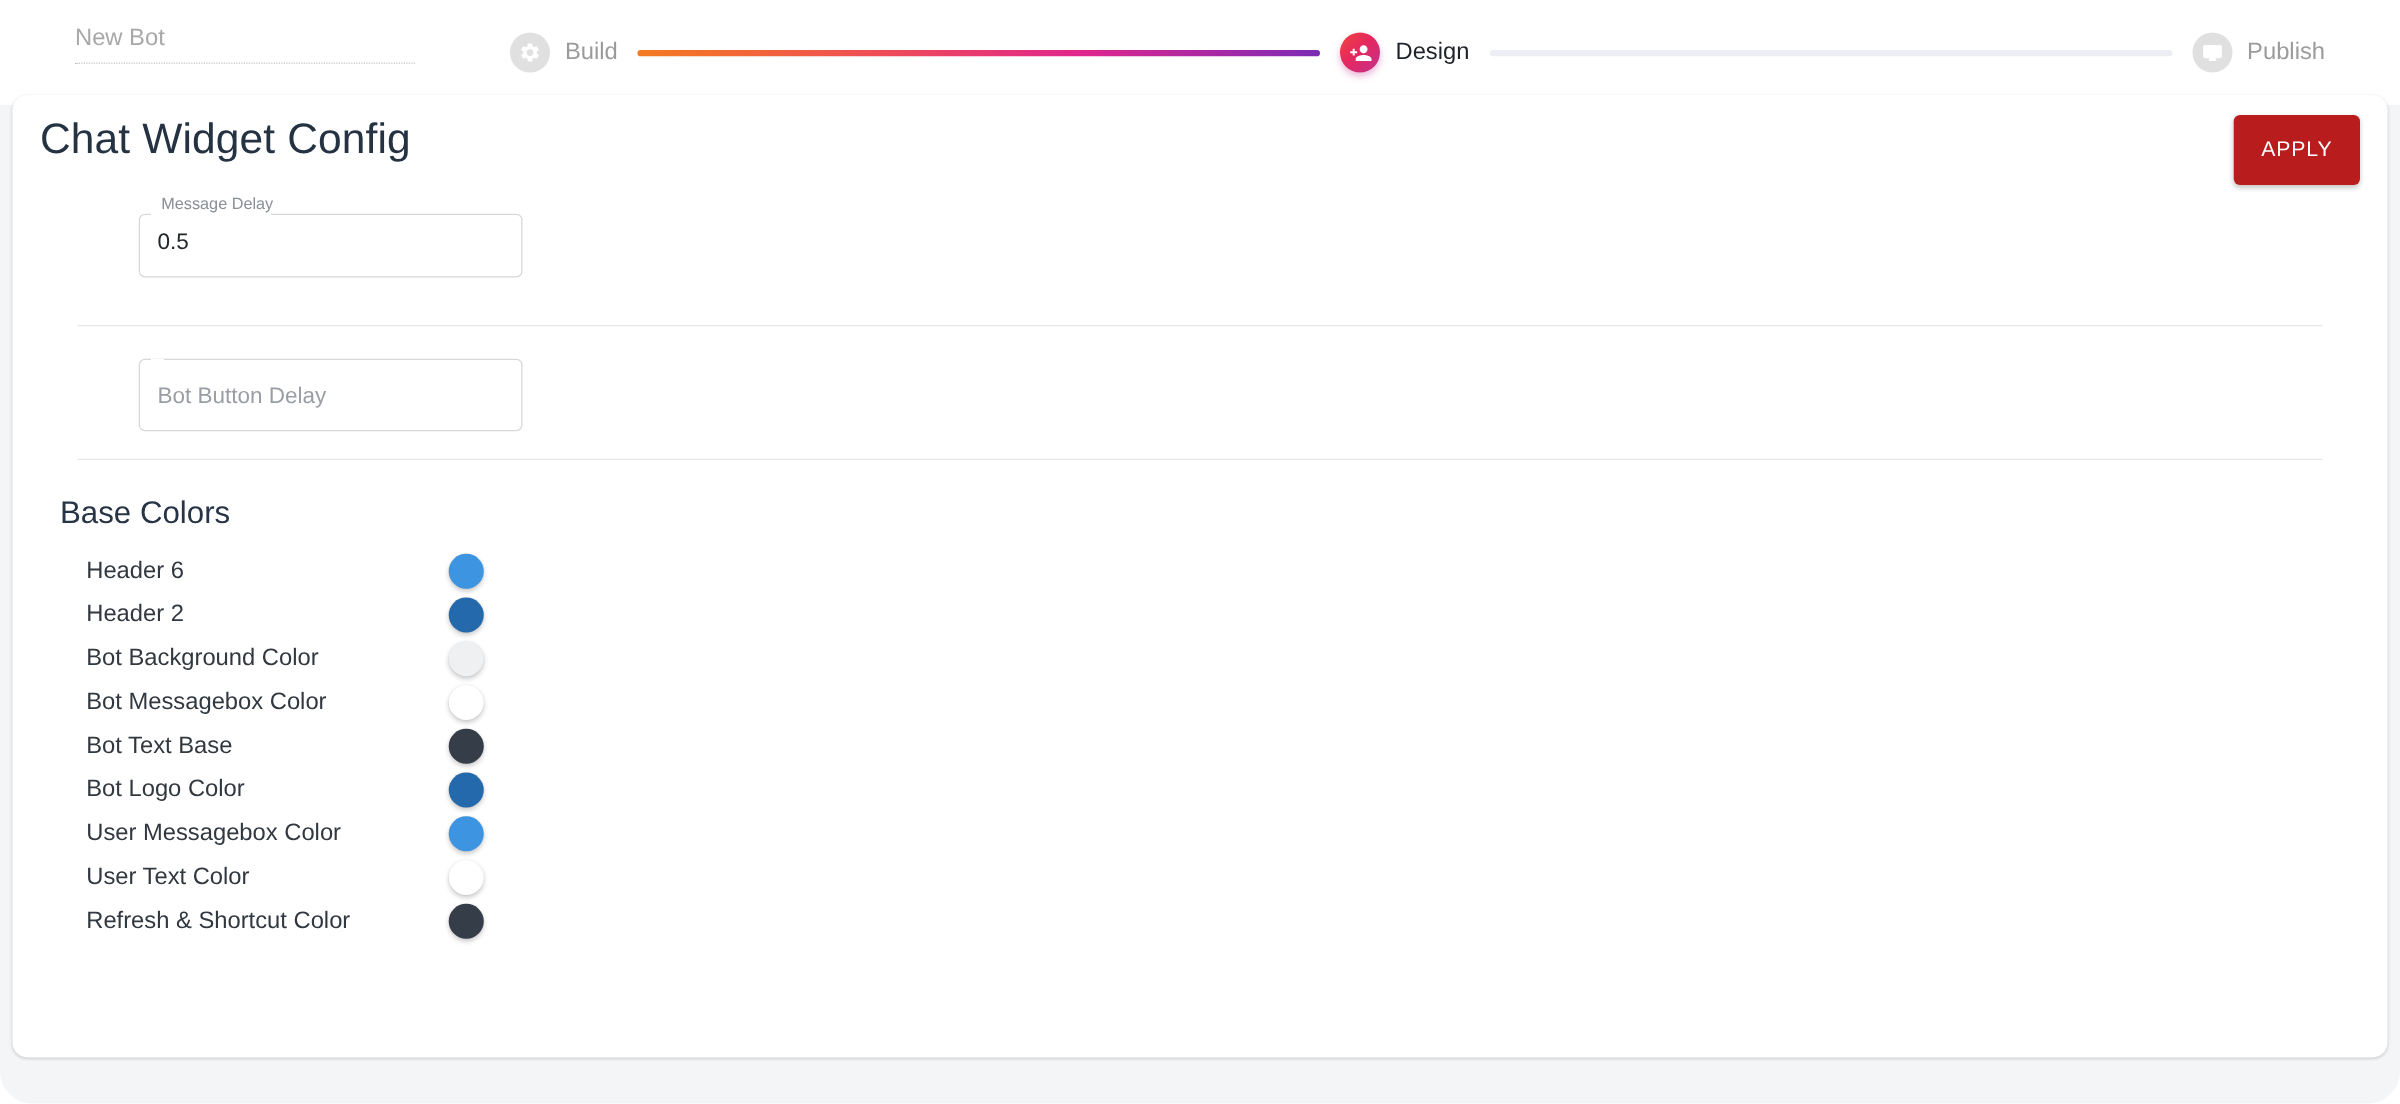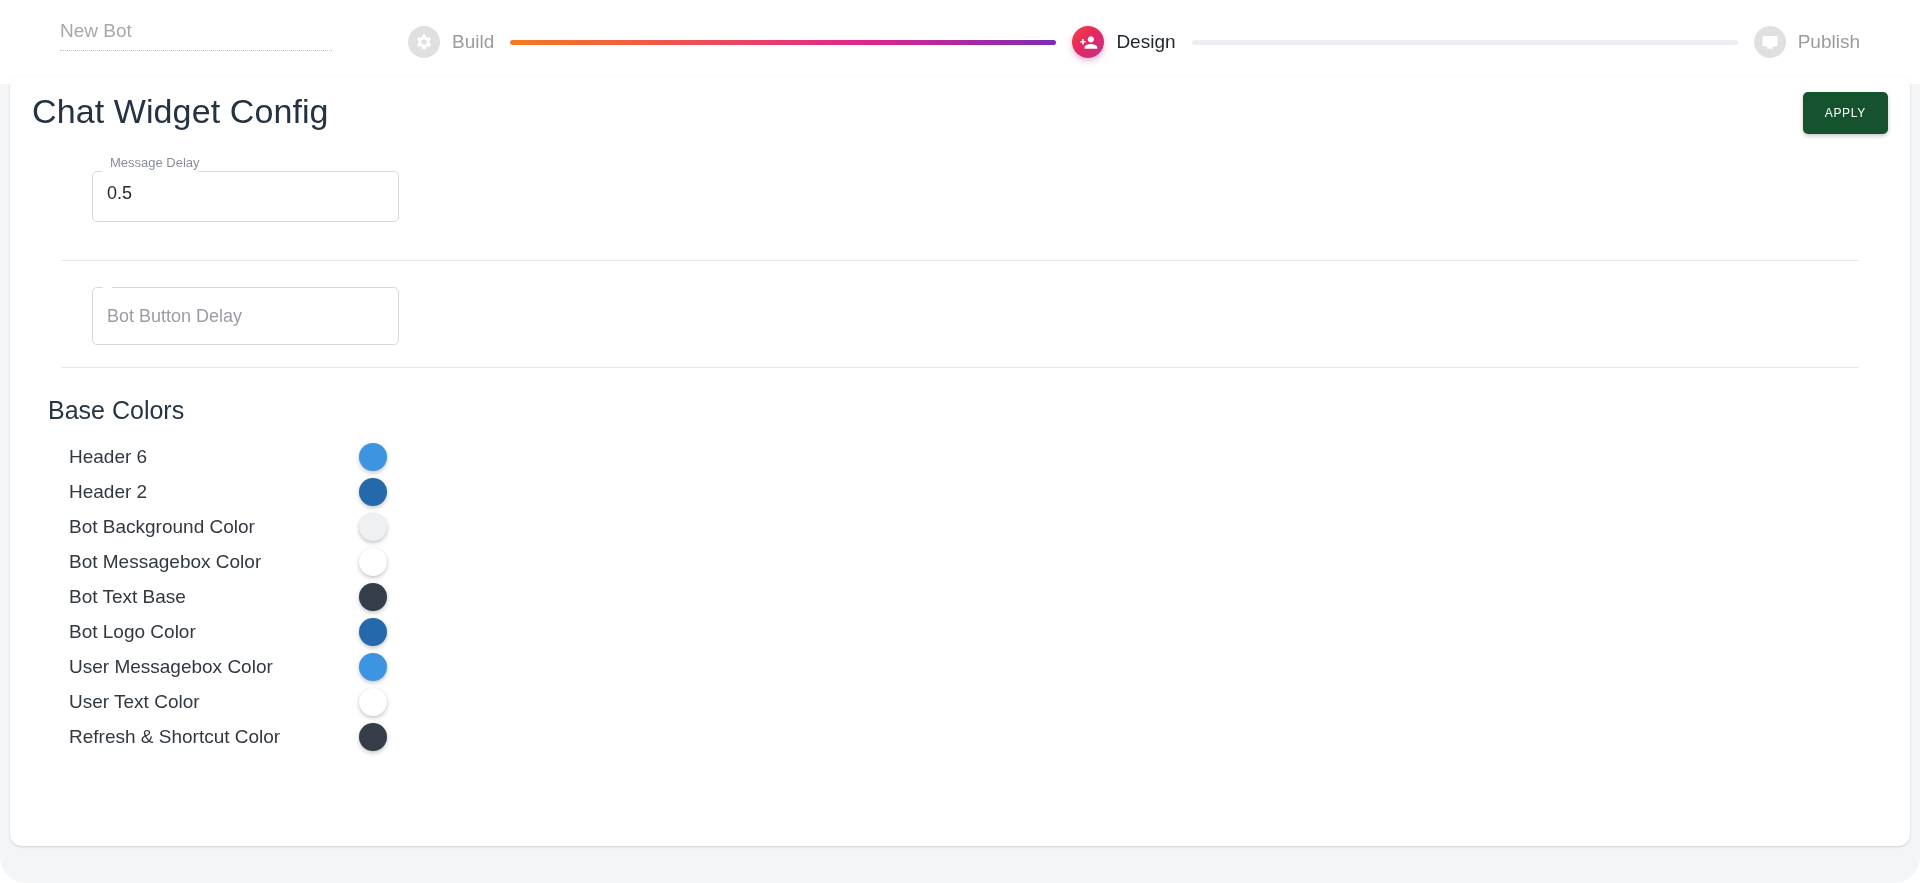--- a/index.html
+++ b/index.html
@@ -136,38 +136,38 @@
     font-size: 34px;
     font-weight: 400;
     color: #243242;
     letter-spacing: 0.1px;
   }
 
   .apply-button {
     position: absolute;
     right: 22px;
     top: 16px;
-    background: #14532d;
+    background: #b91c1c;
     color: #ffffff;
     border: none;
     border-radius: 5px;
     padding: 0 22px;
-    height: 42px;
+    height: 56px;
     font-family: "Liberation Sans", sans-serif;
-    font-size: 12px;
+    font-size: 17px;
     font-weight: 500;
     letter-spacing: 0.7px;
     cursor: pointer;
     box-shadow: 0 2px 4px rgba(0,0,0,0.22);
   }
 
   
   .field-block {
     position: relative;
-    margin-left: 44px;
+    margin-left: 63px;
     padding-left: 38px;
   }
 
   .outlined-field {
     position: relative;
     width: 307px;
     height: 58px;
   }
   .outlined-field fieldset {
     position: absolute;

